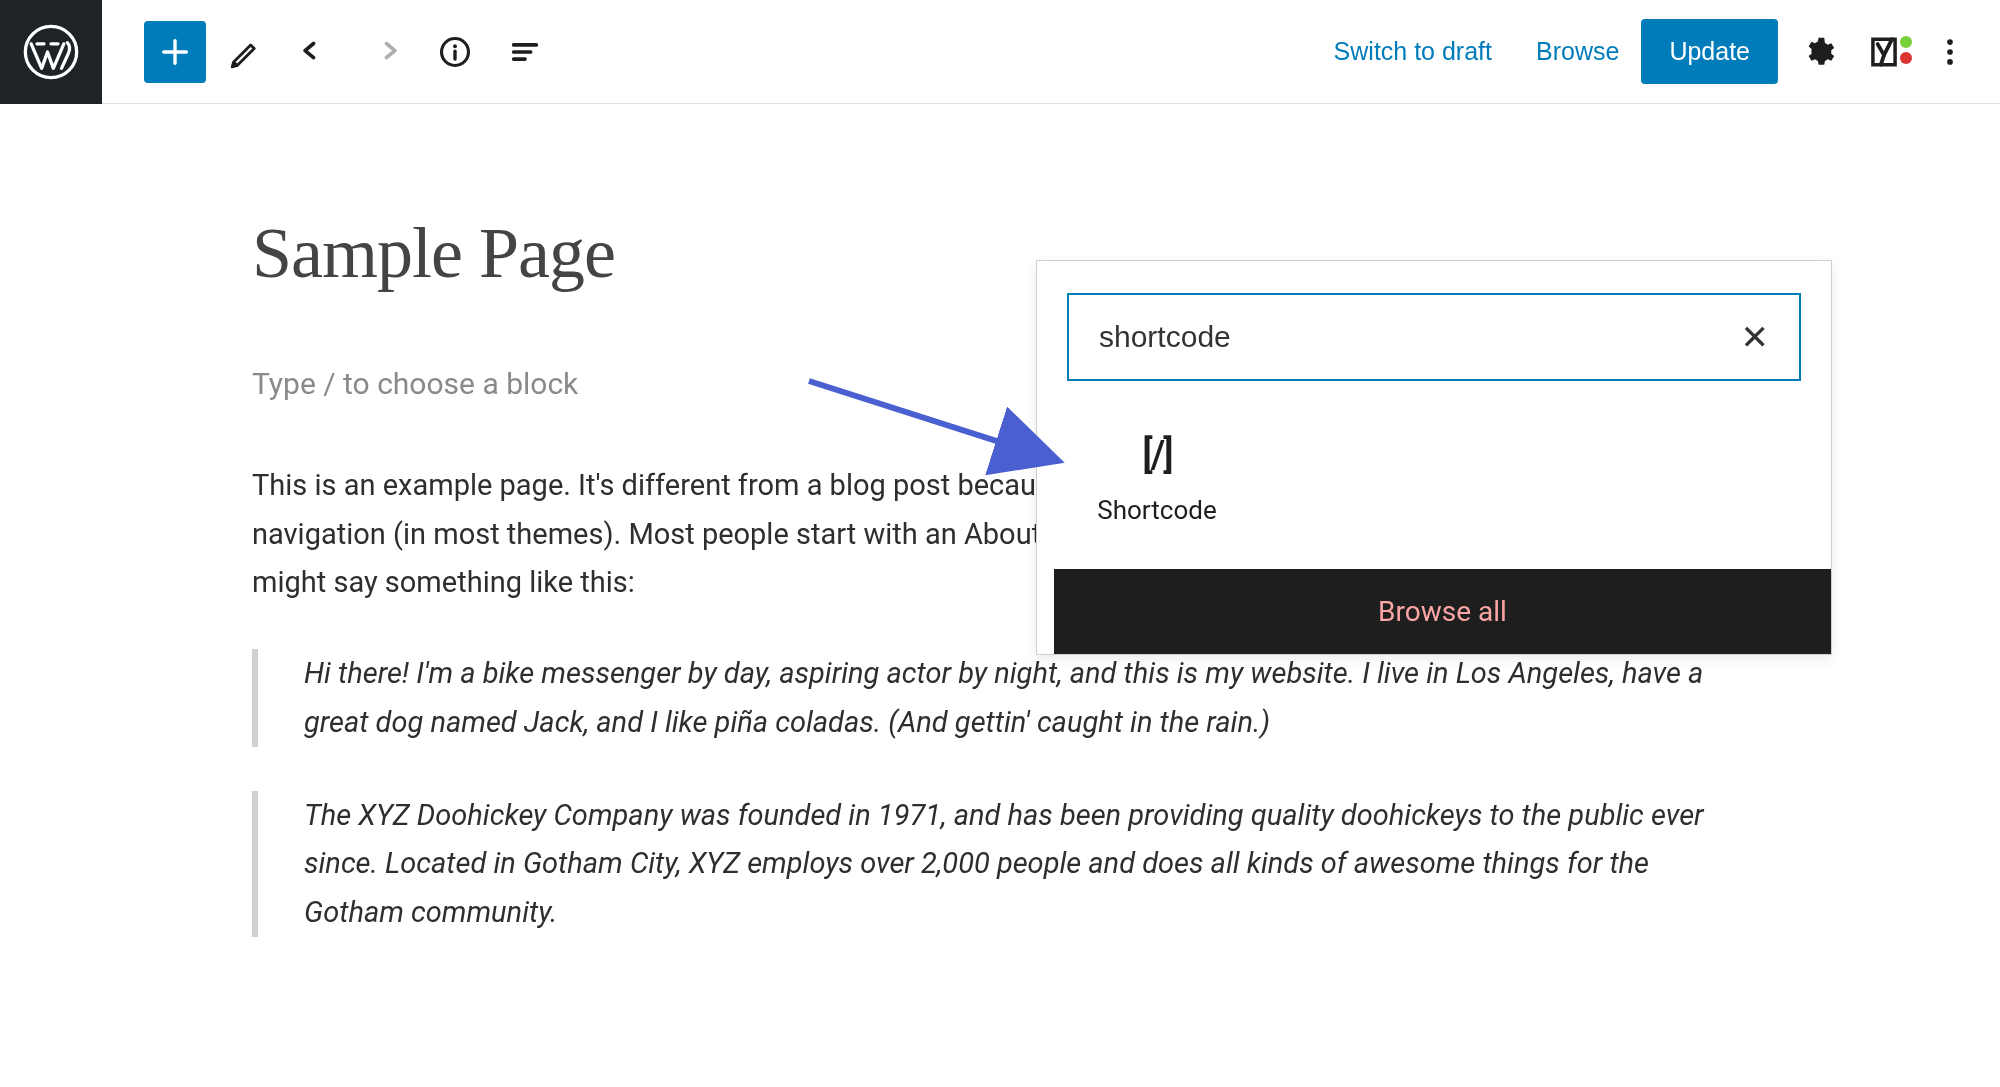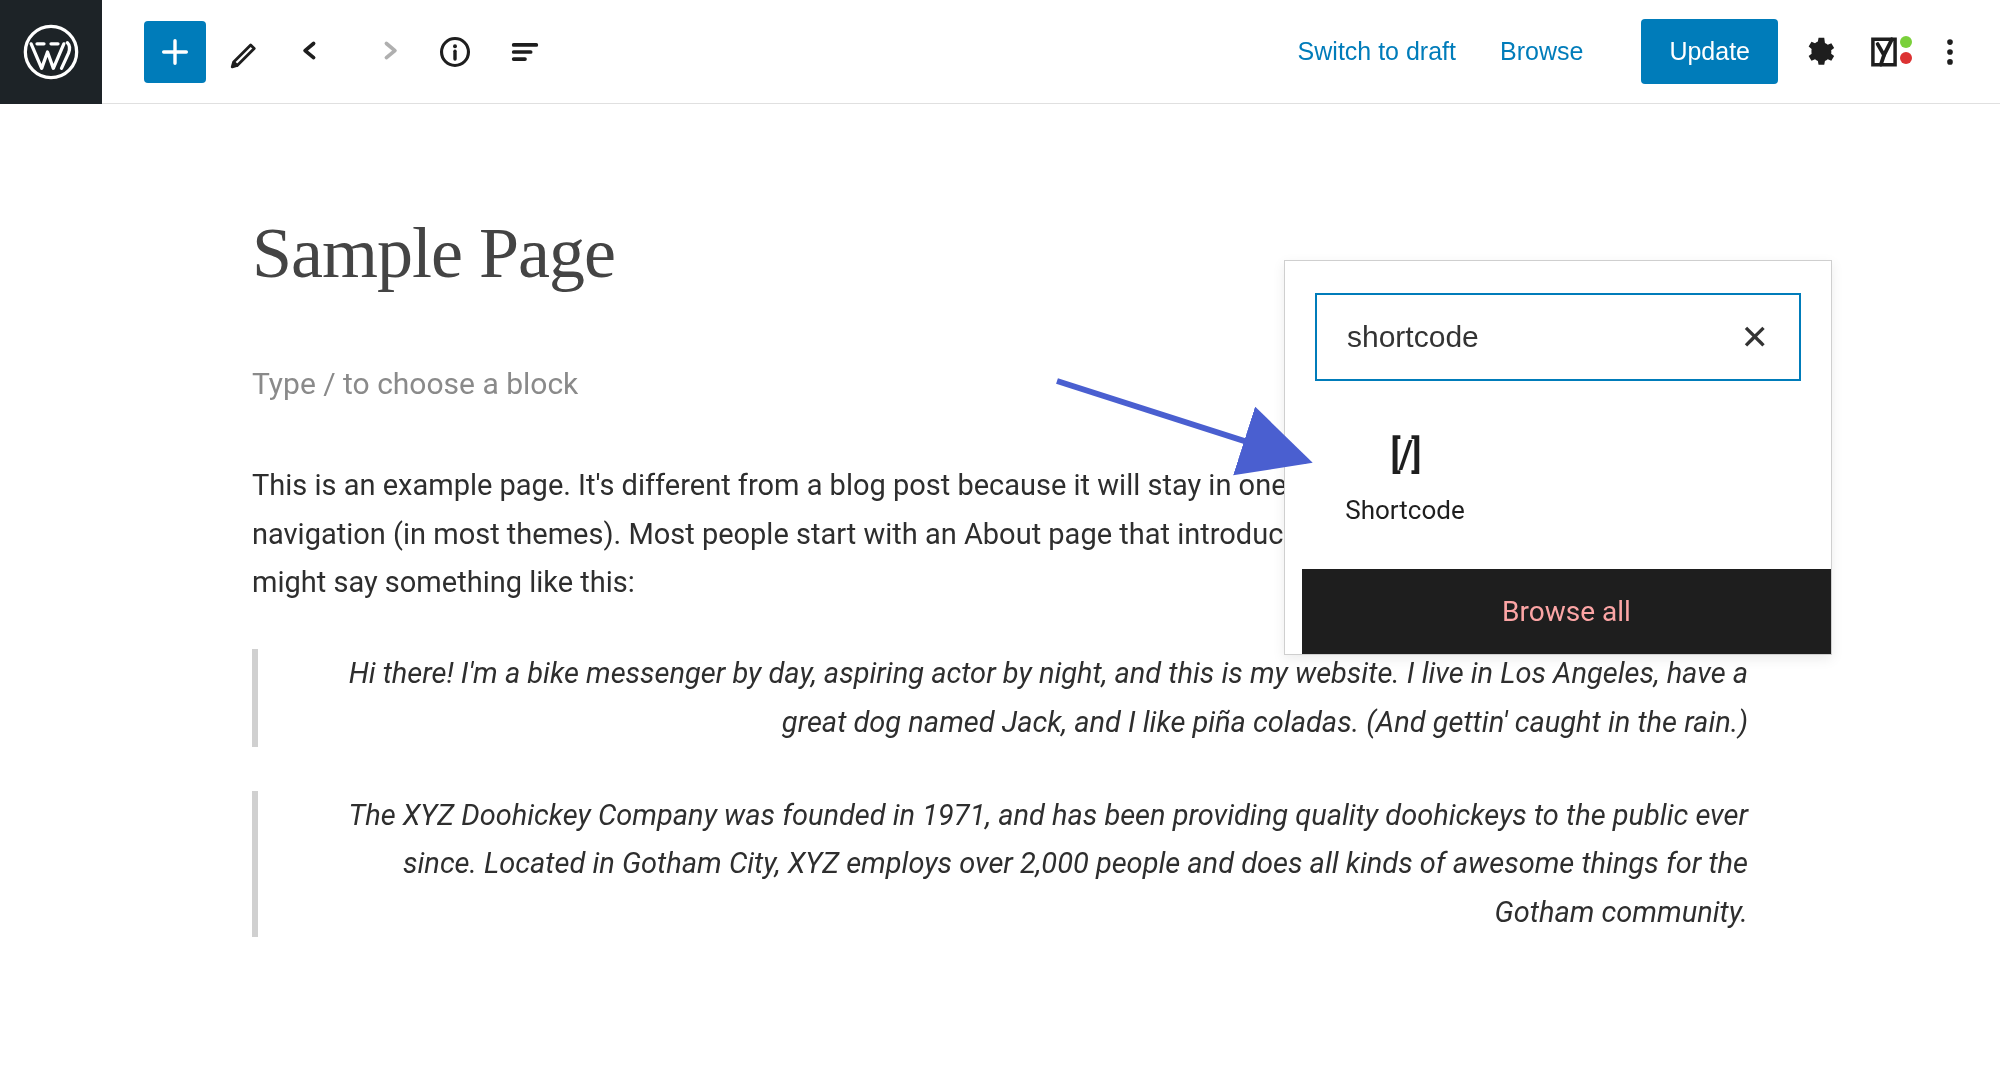--- a/index.html
+++ b/index.html
@@ -68,21 +68,20 @@
     border: none;
   }
   .primary-btn {
     font-size: 25px;
     color: #fff;
     background: #007cba;
     padding: 18px 28px;
     border: none;
     border-radius: 4px;
     cursor: pointer;
-    margin-left: 36px;
   }
   .icon-only {
     width: 52px;
     height: 52px;
     display: flex;
     align-items: center;
     justify-content: center;
     cursor: pointer;
     margin-left: 14px;
   }
@@ -151,29 +150,28 @@
     margin-bottom: 42px;
   }
   .blockquote {
     border-left: 6px solid #d0d0d0;
     padding-left: 46px;
     font-size: 29px;
     line-height: 1.68;
     font-style: italic;
     color: #2e2e2e;
     margin-bottom: 44px;
-    text-align: right;
   }
 
   
   .inserter-popup {
     position: absolute;
     top: 156px;
     right: 168px;
-    width: 548px;
+    width: 796px;
     background: #fff;
     border: 1px solid #cfcfcf;
     box-shadow: 0 4px 12px rgba(0,0,0,0.08);
     z-index: 400;
   }
   .search-wrap {
     padding: 32px 30px 20px 30px;
   }
   .search-box {
     display: flex;

